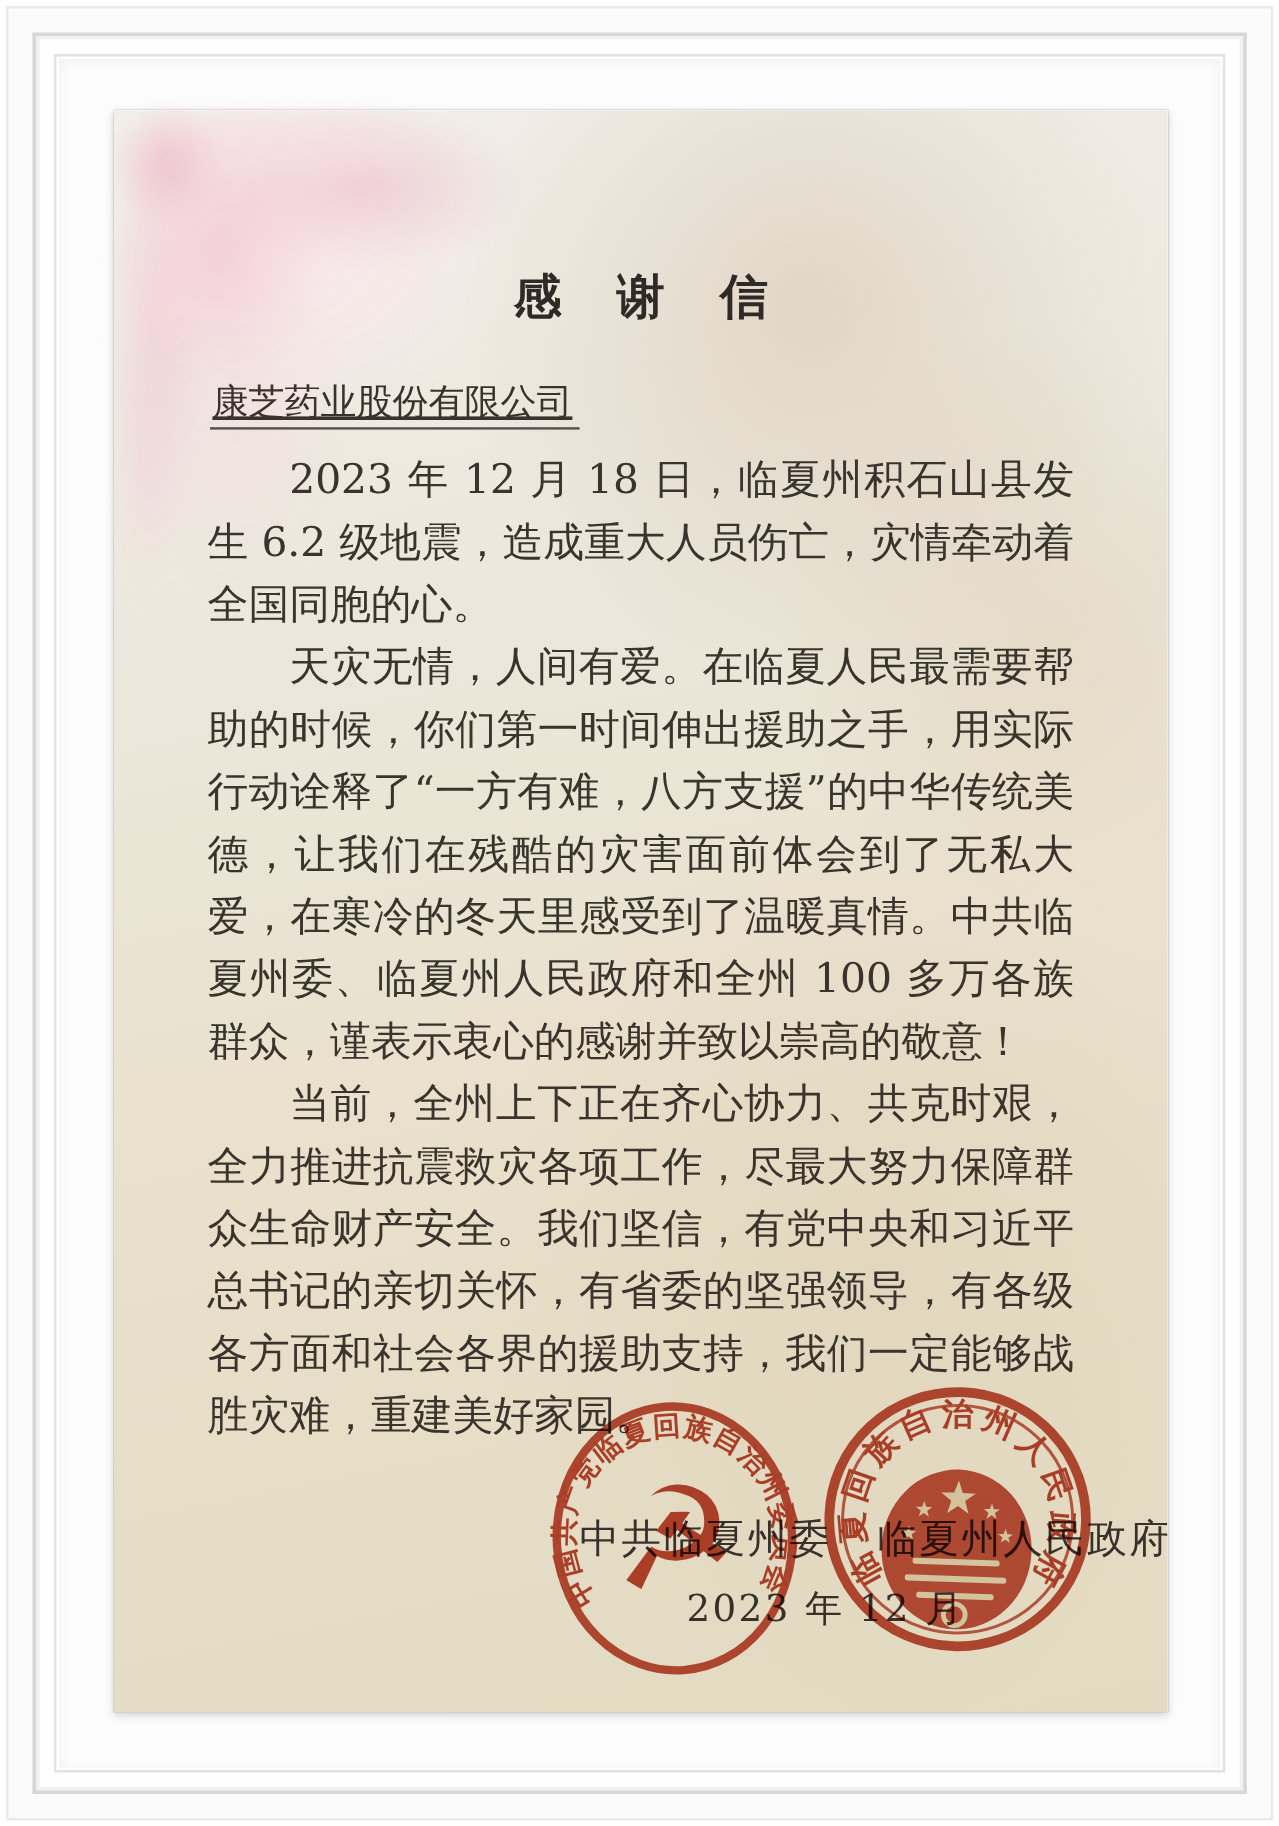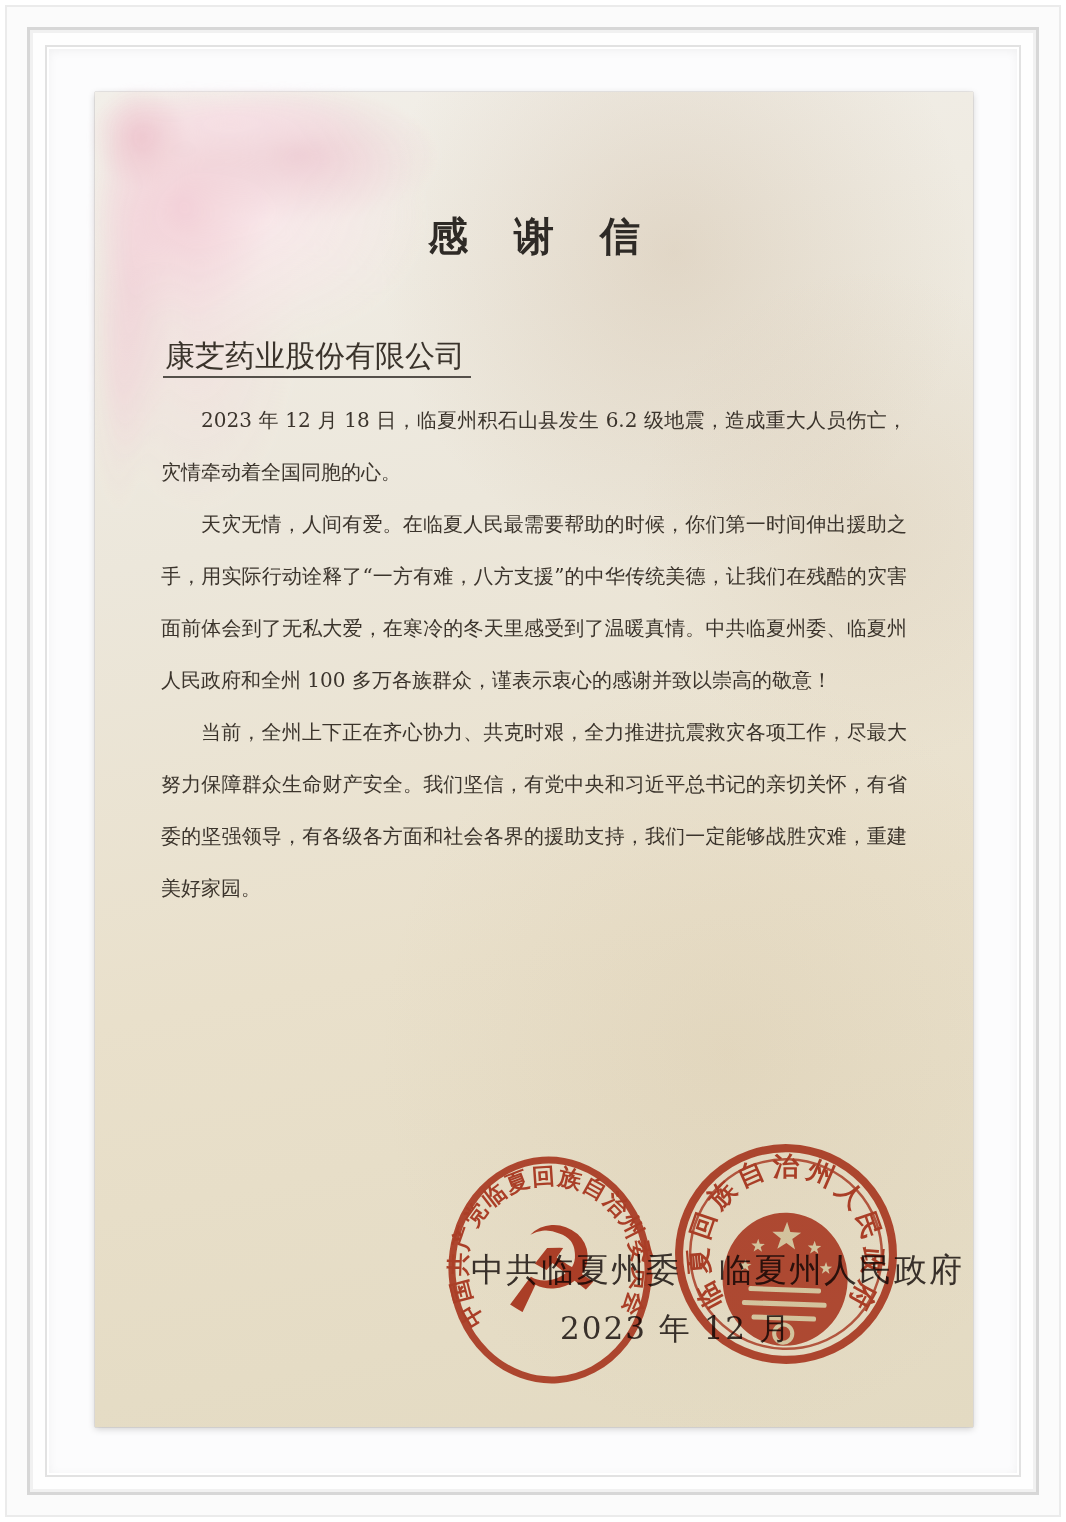--- a/index.html
+++ b/index.html
@@ -12,21 +12,21 @@
       inset 0 0 0 5px #ffffff,
       inset 0 0 0 7px #ebebeb,
       inset 0 0 0 27px #fbfbfb,
       inset 0 0 0 30px #d7d7d7,
       inset 0 0 0 33px #f1f1f1,
       inset 0 0 0 45px #fefefe,
       inset 0 0 0 47px #e2e2e2;}
   .mat{position:absolute;inset:49px;background:#fcfcfd;box-shadow:inset 0 2px 10px rgba(0,0,0,.05);}
 
   .paper{position:absolute;left:95px;top:92px;width:878px;height:1335px;
-    padding:4px;box-sizing:border-box;
+    padding:16px;box-sizing:border-box;
     background:
       radial-gradient(48% 34% at 66% 12%, rgba(176,144,104,0.22), rgba(176,144,104,0) 70%),
       radial-gradient(36% 26% at 88% 32%, rgba(188,158,118,0.14), rgba(188,158,118,0) 72%),
       radial-gradient(55% 40% at 72% 72%, rgba(198,174,134,0.16), rgba(198,174,134,0) 72%),
       linear-gradient(169deg,#f2efe9 0%,#ece7db 32%,#e9e0cb 62%,#e3dac2 100%);
     box-shadow:0 0 1px rgba(80,62,40,.55), 0 2px 7px rgba(0,0,0,.18);}
 
   .flower{position:absolute;left:-4px;top:-6px;width:350px;height:430px;filter:blur(5px);opacity:.95;pointer-events:none;
     background:
       radial-gradient(closest-side at 14% 12%, rgba(238,192,203,.85), rgba(238,192,203,0)),
@@ -36,25 +36,25 @@
       radial-gradient(closest-side at 48% 30%, rgba(250,231,235,.9), rgba(250,231,235,0)),
       radial-gradient(closest-side at 12% 44%, rgba(240,200,211,.6), rgba(240,200,211,0)),
       radial-gradient(closest-side at 30% 52%, rgba(245,214,221,.45), rgba(245,214,221,0)),
       radial-gradient(closest-side at 8% 68%, rgba(242,206,215,.35), rgba(242,206,215,0));}
 
   .content{position:relative;height:100%;padding:0 62px;box-sizing:border-box;color:#3a332b;}
 
   .title{margin:0;padding-top:116px;text-align:center;font-size:40px;font-weight:700;
     color:#2e2a26;letter-spacing:46px;text-indent:46px;line-height:48px;}
 
-  .salutation{margin:74px 0 0 2px;font-size:30px;line-height:44px;}
+  .salutation{margin:42px 0 0 2px;font-size:30px;line-height:44px;text-decoration:underline;}
   .salutation span{border-bottom:2px solid #55504a;padding:0 6px 3px 2px;}
 
   .bodytext{margin-top:16px;}
-  .bodytext p{margin:0;font-size:20px;line-height:52px;text-indent:2em;text-align:justify;
+  .bodytext p{margin:0;font-size:34px;line-height:52px;text-indent:2em;text-align:justify;
     color:#3b342c;font-weight:500;}
 
   .sign-line{position:absolute;left:372px;top:1152px;z-index:2;font-size:33px;color:#38302a;
     letter-spacing:2px;white-space:nowrap;text-align:right;}
   .sign-line .gov{margin-left:38px;}
   .sign-date{position:absolute;left:452px;top:1212px;width:250px;text-align:center;z-index:2;
     font-size:31px;color:#38302a;letter-spacing:2px;white-space:nowrap;}
 
   .stamp{position:absolute;z-index:3;mix-blend-mode:multiply;opacity:.93;}
   .stamp-party{left:346px;top:1058px;width:210px;height:232px;transform:rotate(-4deg);}

